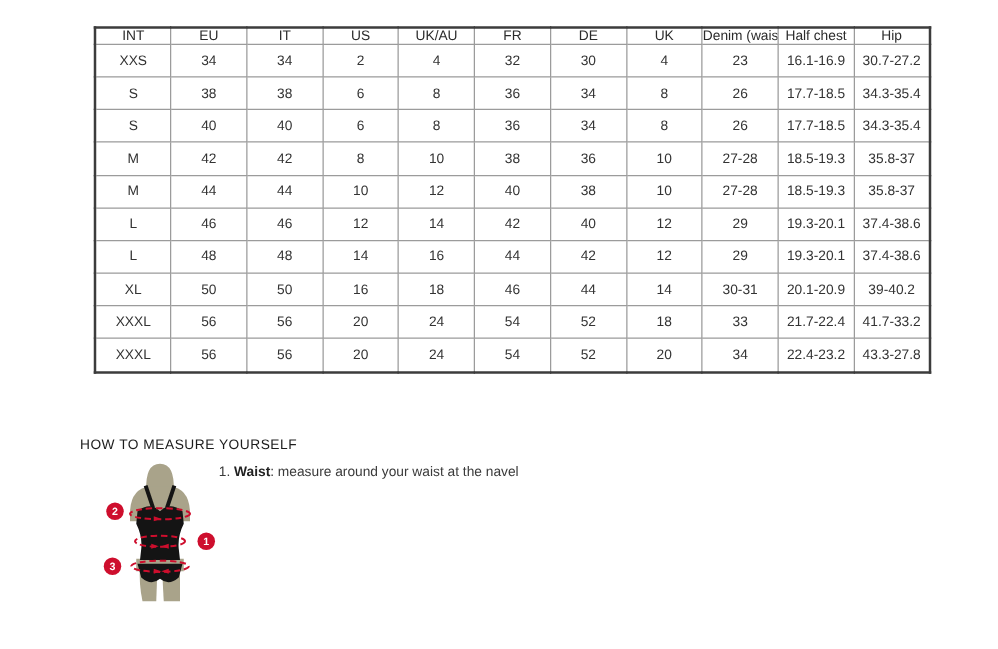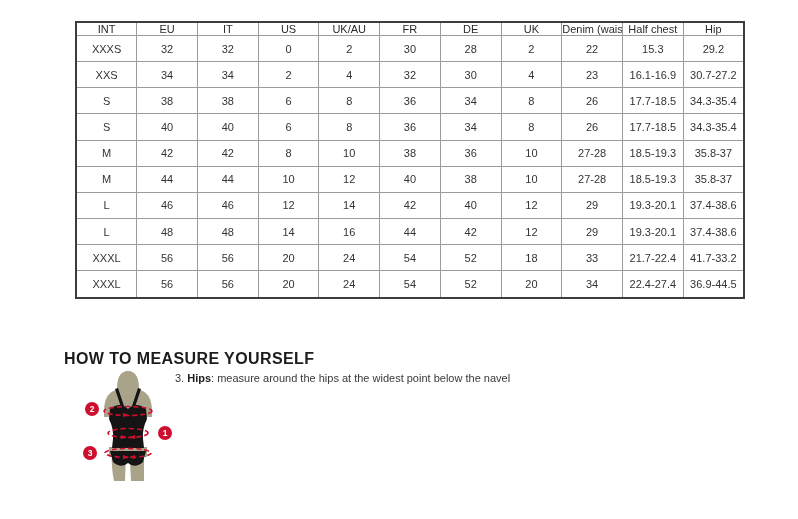--- a/index.html
+++ b/index.html
@@ -40,22 +40,22 @@
     white-space: nowrap;
     overflow: hidden;
   }
   table.size-table th { color: #2b2b2b; }
 
   
   .measure-heading {
     position: absolute;
     left: 64px;
     top: 350px;
-    font-size: 16px;
-    font-weight: bold;
+    font-size: 11px;
+    font-weight: normal;
     letter-spacing: 0.4px;
     color: #1c1c1c;
   }
   .measure-steps {
     position: absolute;
     left: 175px;
     top: 367px;
     font-size: 11px;
     color: #3a3a3a;
   }
@@ -89,33 +89,20 @@
         <th>FR</th>
         <th>DE</th>
         <th>UK</th>
         <th>Denim (waist)</th>
         <th>Half chest</th>
         <th>Hip</th>
       </tr>
   </thead>
   <tbody>
       <tr>
-        <td>XXXS</td>
-        <td>32</td>
-        <td>32</td>
-        <td>0</td>
-        <td>2</td>
-        <td>30</td>
-        <td>28</td>
-        <td>2</td>
-        <td>22</td>
-        <td>15.3</td>
-        <td>29.2</td>
-      </tr>
-      <tr>
         <td>XXS</td>
         <td>34</td>
         <td>34</td>
         <td>2</td>
         <td>4</td>
         <td>32</td>
         <td>30</td>
         <td>4</td>
         <td>23</td>
         <td>16.1-16.9</td>
@@ -193,20 +180,33 @@
         <td>14</td>
         <td>16</td>
         <td>44</td>
         <td>42</td>
         <td>12</td>
         <td>29</td>
         <td>19.3-20.1</td>
         <td>37.4-38.6</td>
       </tr>
       <tr>
+        <td>XL</td>
+        <td>50</td>
+        <td>50</td>
+        <td>16</td>
+        <td>18</td>
+        <td>46</td>
+        <td>44</td>
+        <td>14</td>
+        <td>30-31</td>
+        <td>20.1-20.9</td>
+        <td>39-40.2</td>
+      </tr>
+      <tr>
         <td>XXXL</td>
         <td>56</td>
         <td>56</td>
         <td>20</td>
         <td>24</td>
         <td>54</td>
         <td>52</td>
         <td>18</td>
         <td>33</td>
         <td>21.7-22.4</td>
@@ -215,22 +215,22 @@
       <tr>
         <td>XXXL</td>
         <td>56</td>
         <td>56</td>
         <td>20</td>
         <td>24</td>
         <td>54</td>
         <td>52</td>
         <td>20</td>
         <td>34</td>
-        <td>22.4-27.4</td>
-        <td>36.9-44.5</td>
+        <td>22.4-23.2</td>
+        <td>43.3-27.8</td>
       </tr>
     </tbody>
 </table>
 
 <div class="measure-heading">HOW TO MEASURE YOURSELF</div>
 
 <div class="figure-wrap">
   <svg width="104" height="118" viewBox="0 0 104 118">
 
     <g fill="#a9a38a">
@@ -275,14 +275,14 @@
       <text x="16" y="43" fill="#ffffff">2</text>
       <circle cx="89" cy="64" r="7" fill="#ce0e2d"></circle>
       <text x="89" y="67" fill="#ffffff">1</text>
       <circle cx="14" cy="84" r="7" fill="#ce0e2d"></circle>
       <text x="14" y="87" fill="#ffffff">3</text>
     </g>
   </svg>
 </div>
 
 <div class="measure-steps">
-    <div class="step"><span>3. </span><b>Hips</b><span>: measure around the hips at the widest point below the navel</span></div>
+    <div class="step"><span>1. </span><b>Waist</b><span>: measure around your waist at the navel</span></div>
   </div>
 
 </body></html>

